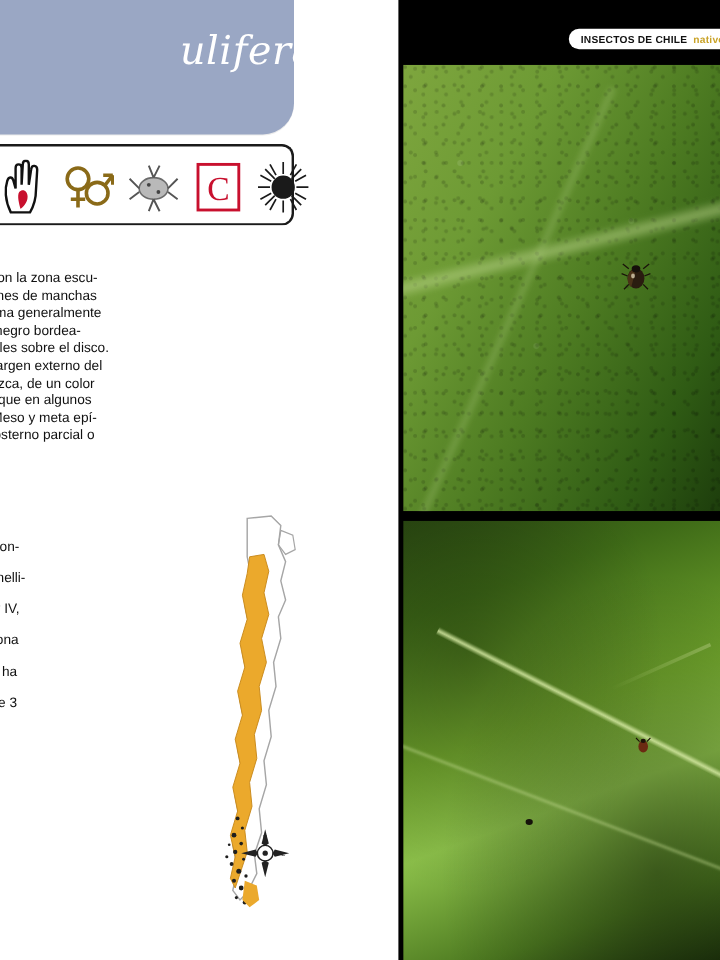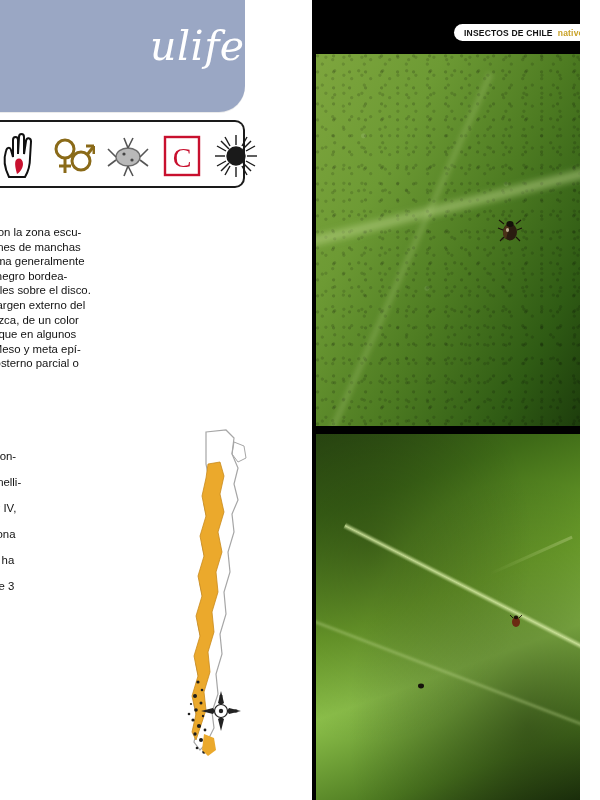--- a/index.html
+++ b/index.html
@@ -37,21 +37,21 @@
     border-bottom-right-radius: 26px;
     border-bottom-left-radius: 26px;
     box-shadow: 0 1px 0 rgba(0,0,0,0.08);
   }
   .title-text {
     position: absolute;
     left: 150px;
     top: 22px;
     font-family: "DejaVu Serif", serif;
     font-style: italic;
-    font-size: 41px;
+    font-size: 33px;
     color: #ffffff;
     letter-spacing: 0.5px;
     white-space: nowrap;
   }
 
   
   .icon-strip {
     position: absolute;
     left: -130px;
     top: 120px;
@@ -128,21 +128,21 @@
   .gutter {
     position: absolute;
     left: 300px;
     top: 0;
     width: 32px;
     height: 800px;
     background: #ffffff;
   }
   .right-page {
     position: absolute;
-    left: 312px;
+    left: 332px;
     top: 0;
     width: 268px;
     height: 800px;
     background: #000000;
     overflow: hidden;
   }
 
   
   .head-tag {
     position: absolute;

